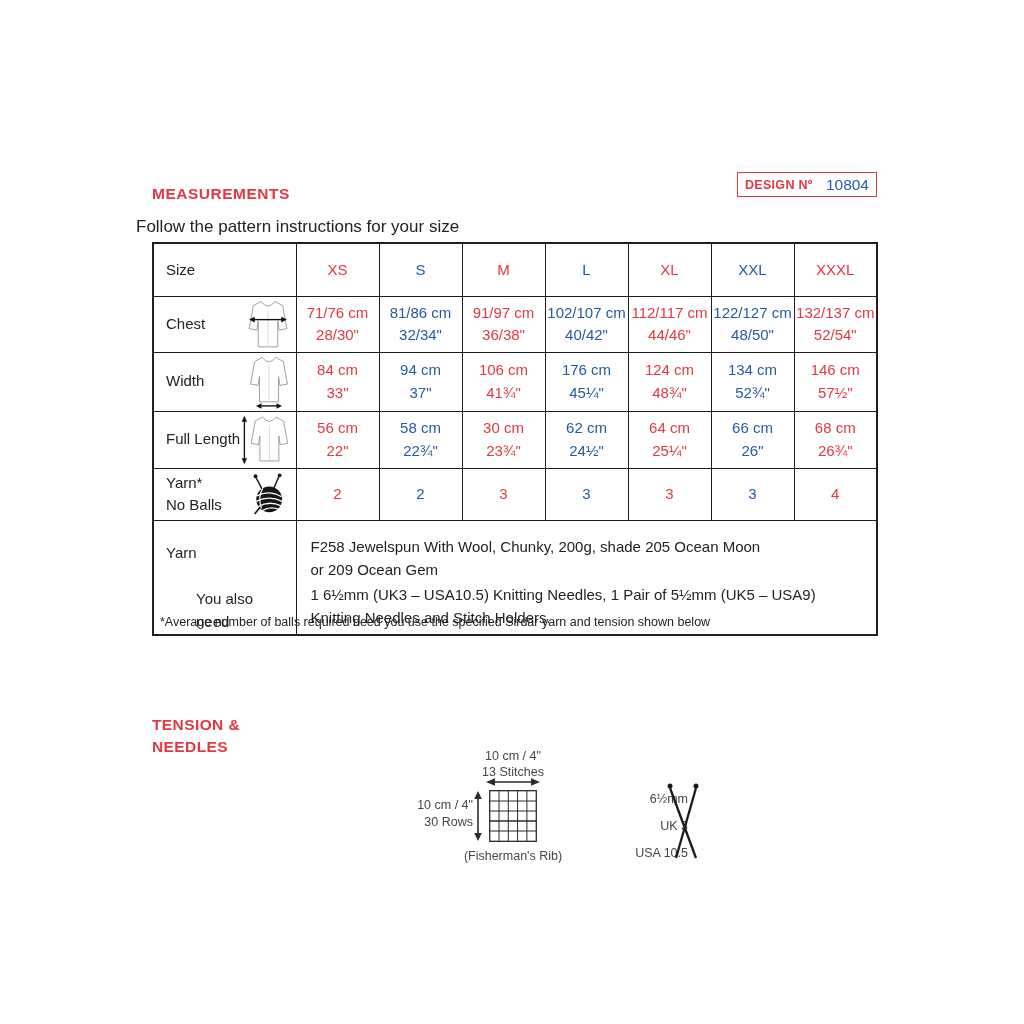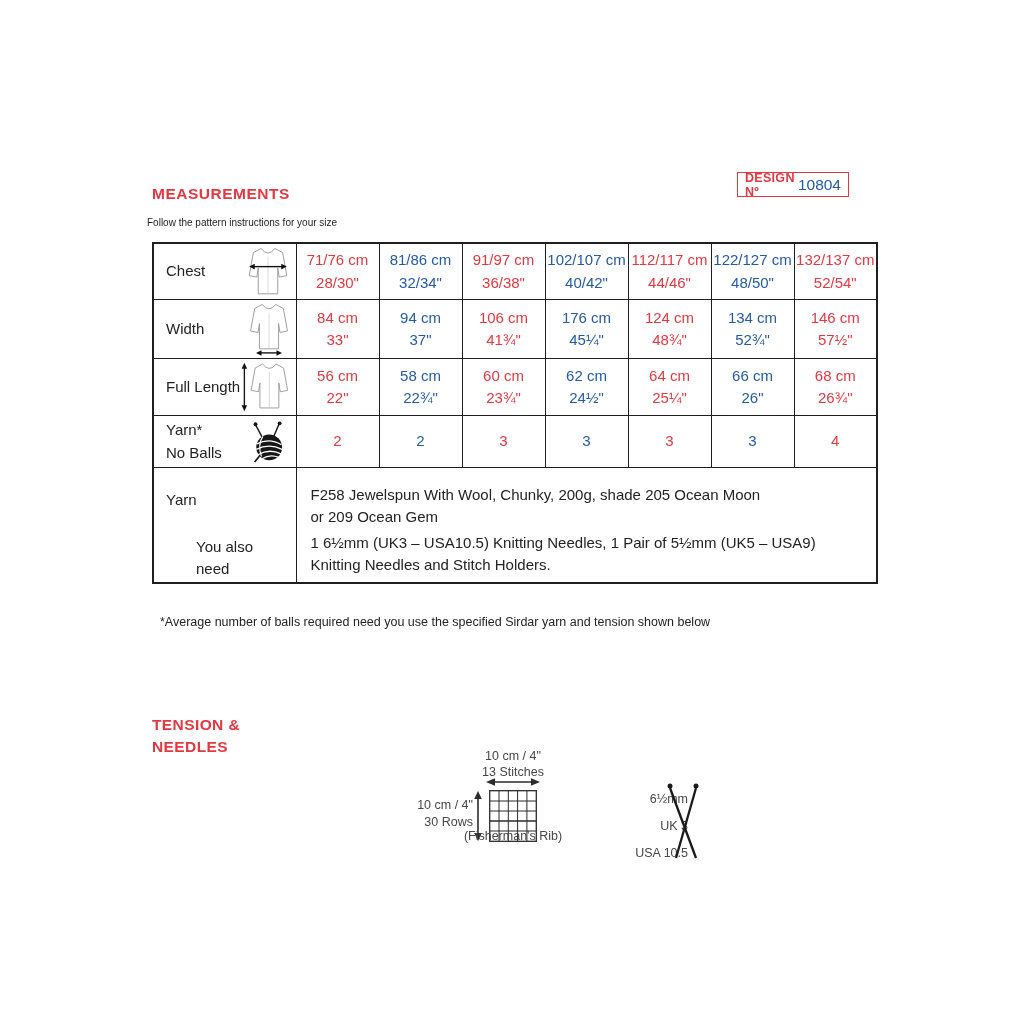--- a/index.html
+++ b/index.html
@@ -10,22 +10,22 @@
   body{
     width:1024px;height:1024px;background:#ffffff;
     font-family:"Liberation Sans", sans-serif;color:var(--ink);
     position:relative;overflow:hidden;
   }
   .abs{position:absolute;}
 
   
   .h-measure{left:152px;top:185px;font-size:15.5px;font-weight:bold;
     letter-spacing:.5px;color:var(--red);}
-  .subtitle{left:147px;top:217px;font-size:10px;color:var(--ink);}
-  .design-box{left:737px;top:172px;width:112px;height:25px;
+  .subtitle{left:136px;top:217px;font-size:17px;color:var(--ink);}
+  .design-box{left:737px;top:172px;width:140px;height:25px;
     border:1.5px solid var(--red);box-sizing:border-box;
     display:flex;align-items:center;justify-content:space-between;
     padding:0 7px;background:#fff;}
   .design-label{color:var(--red);font-weight:bold;font-size:12.5px;letter-spacing:.3px;}
   .design-number{color:var(--blue);font-size:15.5px;}
 
   
   .mtable{left:152px;top:242px;border-collapse:collapse;table-layout:fixed;
     width:724px;border:2px solid var(--line);}
   .mtable td{border:1.5px solid var(--line);text-align:center;
@@ -50,21 +50,21 @@
 
   .footnote{left:160px;top:615px;font-size:12.5px;color:var(--ink);}
 
   .h-tension{left:152px;top:714px;font-size:15.5px;font-weight:bold;
     letter-spacing:.4px;color:var(--red);line-height:22px;}
 
   
   .dg{color:var(--gray);font-size:12.5px;line-height:16px;}
   .t-top{left:440px;top:748px;width:146px;text-align:center;}
   .t-left{left:385px;top:797px;width:88px;text-align:right;line-height:17px;}
-  .t-caption{left:433px;top:828px;width:160px;text-align:center;}
+  .t-caption{left:433px;top:848px;width:160px;text-align:center;}
   .n-labels{left:604px;top:786px;width:84px;text-align:right;line-height:27px;}
 
   svg{display:block;}
 </style>
 </head>
 <body>
 
 <div class="abs h-measure">MEASUREMENTS</div>
 <div class="abs design-box">
   <span class="design-label">DESIGN Nº</span>
@@ -77,20 +77,30 @@
     <col style="width:143px">
       <col style="width:83px">
       <col style="width:83px">
       <col style="width:83px">
     <col style="width:83px">
       <col style="width:83px">
       <col style="width:83px">
       <col style="width:83px">
   </colgroup>
   <tbody>
+      <tr class="r-head">
+    <td class="lbl">Size</td>
+    <td class="sz red">XS</td>
+    <td class="sz blue">S</td>
+    <td class="sz red">M</td>
+    <td class="sz blue">L</td>
+    <td class="sz red">XL</td>
+    <td class="sz blue">XXL</td>
+    <td class="sz red">XXXL</td>
+  </tr>
 
   <tr class="r-chest">
     <td class="lbl">
       <div class="lblwrap">
         <span>Chest</span>
         <svg viewBox="0 0 64 76" width="46" height="53">
           <path d="M22 5 Q32 18 42 5 L53 11 L59 44 L48 46 L46 33 L46 70 L18 70 L18 33 L16 46 L5 44 L11 11 Z" fill="#ffffff" stroke="#9c9c9c" stroke-width="1.4" stroke-linejoin="round"></path>
           <line x1="32" y1="17" x2="32" y2="70" stroke="#c9c9c9" stroke-width="1"></line>
           <line x1="11" y1="31" x2="53" y2="31" stroke="#111" stroke-width="2"></line>
           <polygon points="5,31 13,27 13,35" fill="#111"></polygon>
@@ -188,21 +198,21 @@
     </td>
     <td class="red">
           <div>56 cm</div>
           <div>22"</div>
         </td>
     <td class="blue">
           <div>58 cm</div>
           <div>22¾"</div>
         </td>
     <td class="red">
-          <div>60 cm</div>
+          <div>30 cm</div>
           <div>23¾"</div>
         </td>
     <td class="blue">
           <div>62 cm</div>
           <div>24½"</div>
         </td>
     <td class="red">
           <div>64 cm</div>
           <div>25¼"</div>
         </td>

